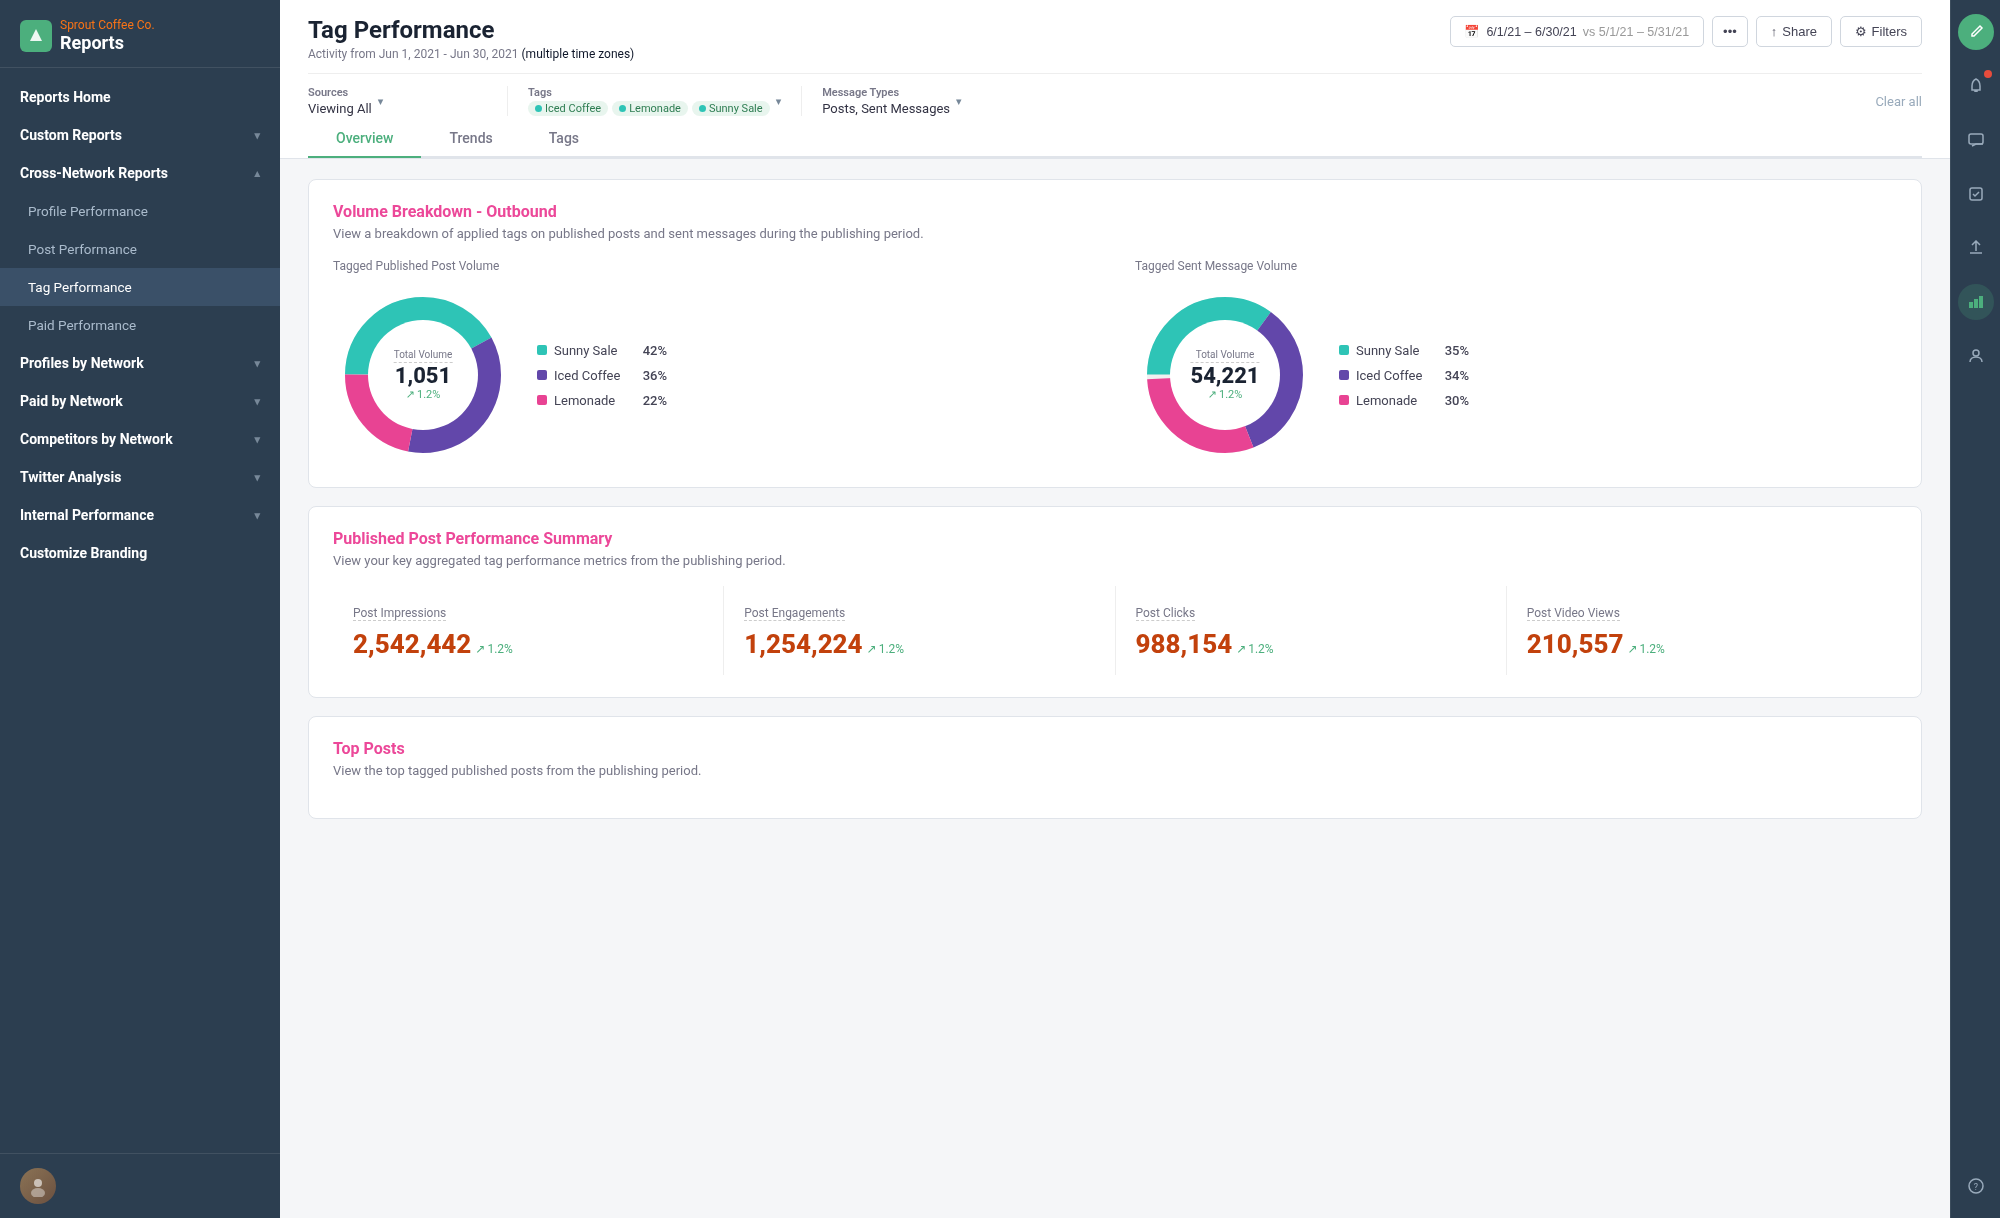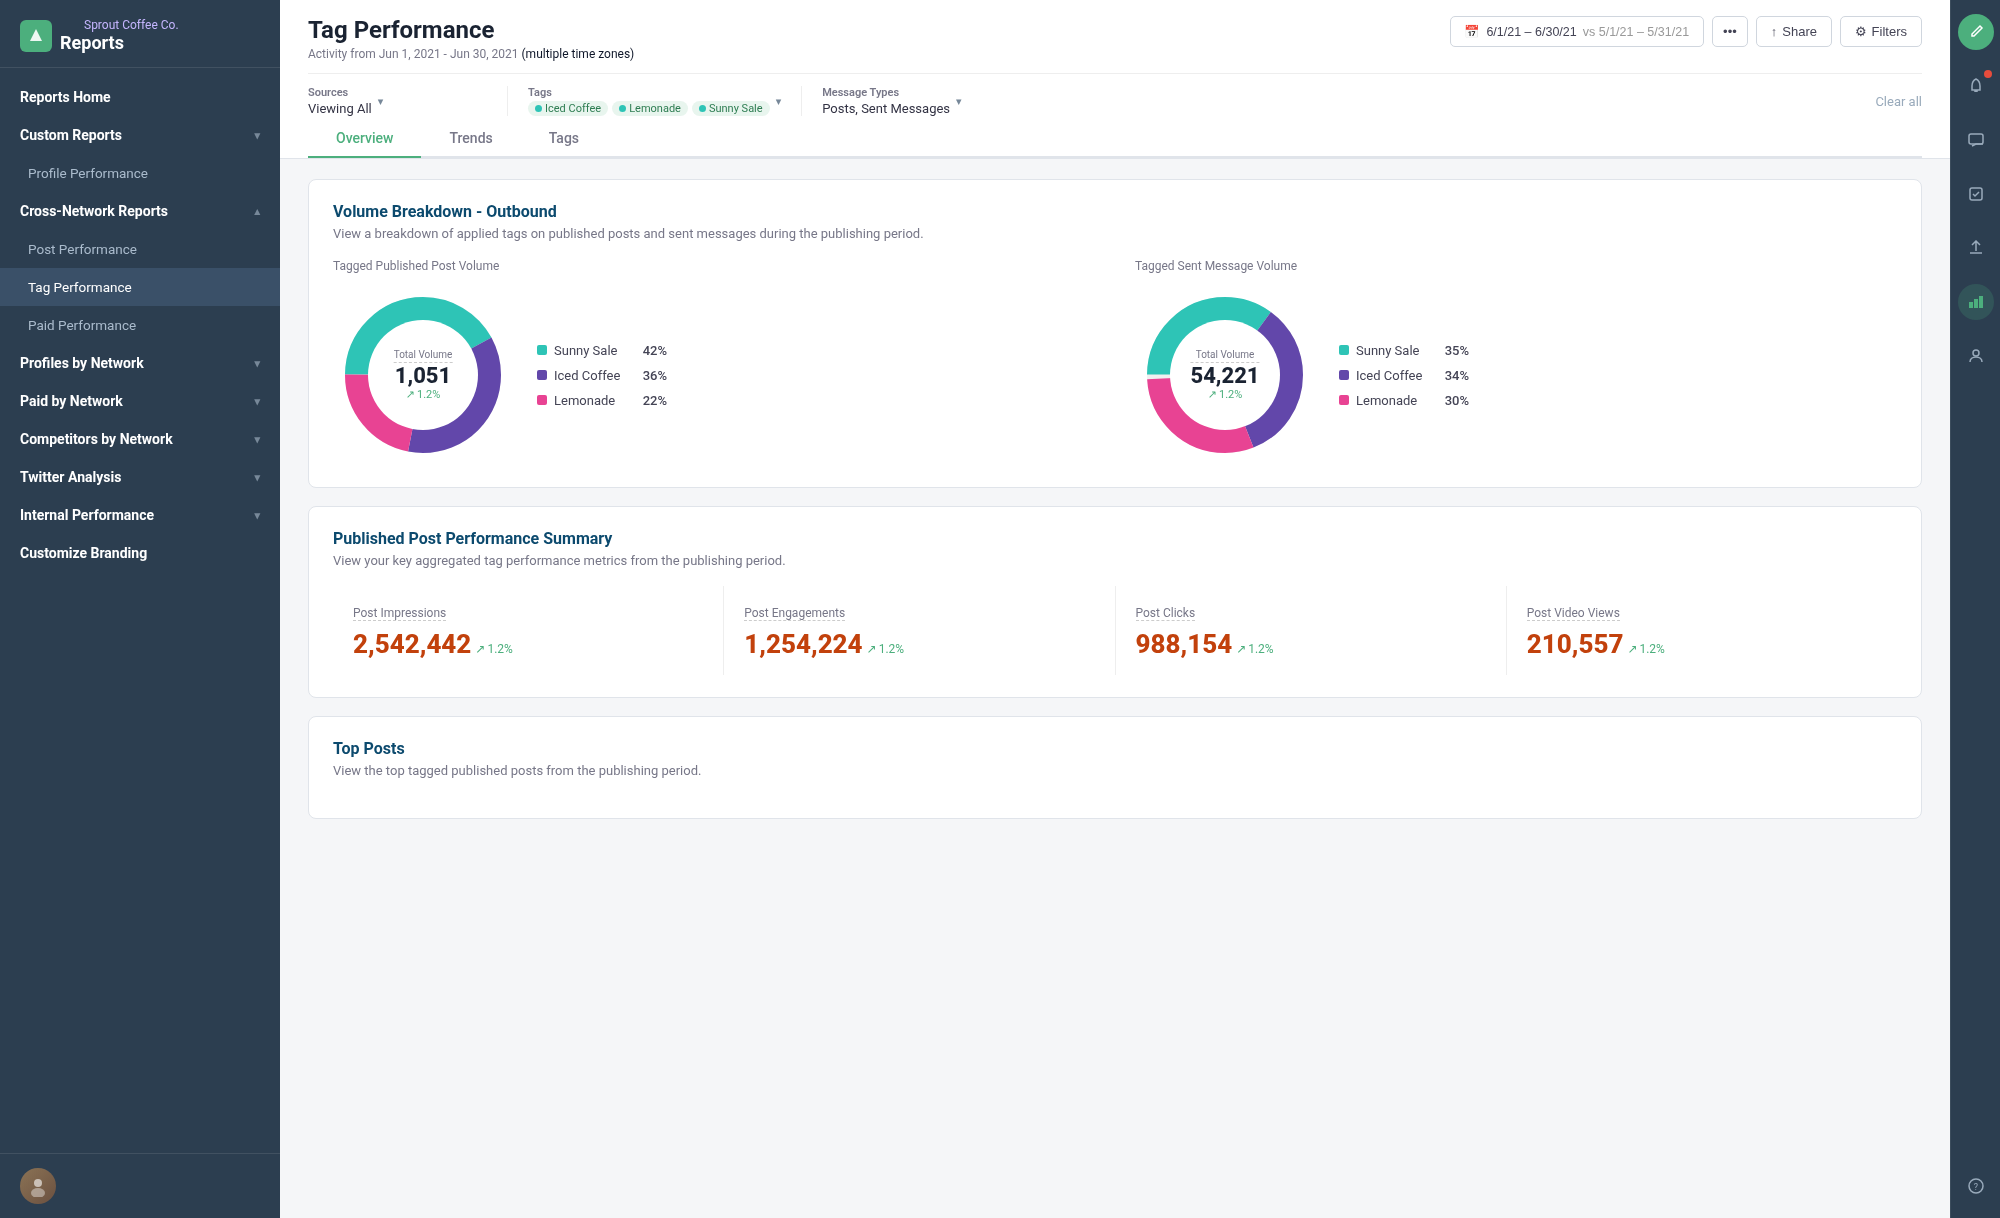--- a/index.html
+++ b/index.html
@@ -13,21 +13,21 @@
       color: #fff;
       display: flex;
       flex-direction: column;
       height: 100vh;
       overflow-y: auto;
     }
     .sidebar-brand {
       padding: 18px 20px 14px;
       border-bottom: 1px solid rgba(255,255,255,0.1);
     }
-    .sidebar-brand .company { font-size: 12px; color: #c4b5fd; margin-left: 24px; }
+    .sidebar-brand .company { font-size: 12px; color: #f97316; }
     .sidebar-brand .app-name { font-size: 18px; font-weight: 700; color: #fff; }
     .sidebar-logo { width: 32px; height: 32px; background: #4caf7d; border-radius: 6px; display: inline-flex; align-items: center; justify-content: center; margin-right: 8px; }
     .brand-row { display: flex; align-items: center; }
 
     .sidebar-nav { flex: 1; padding: 10px 0; }
     .nav-item {
       display: flex; align-items: center; justify-content: space-between;
       padding: 11px 20px; cursor: pointer; font-size: 14px; color: #cdd;
       transition: background 0.15s;
     }
@@ -89,21 +89,21 @@
       padding: 10px 28px; font-size: 14px; cursor: pointer; color: #778;
       border-bottom: 2px solid transparent; margin-bottom: -2px; font-weight: 500;
     }
     .tab.active { color: #4caf7d; border-bottom-color: #4caf7d; }
 
     
     .content { flex: 1; overflow-y: auto; padding: 20px 28px; background: #f5f6f8; }
 
     
     .card { background: #fff; border: 1px solid #e0e4ea; border-radius: 8px; padding: 22px 24px; margin-bottom: 18px; }
-    .card-title { font-size: 16px; font-weight: 700; color: #0c4a6e; margin-bottom: 5px; }
+    .card-title { font-size: 16px; font-weight: 700; color: #ec4899; margin-bottom: 5px; }
     .card-desc { font-size: 13px; color: #778; margin-bottom: 18px; }
 
     
     .charts-row { display: flex; gap: 40px; }
     .chart-section { flex: 1; display: flex; flex-direction: column; }
     .chart-label { font-size: 12px; color: #778; margin-bottom: 12px; }
     .chart-inner { display: flex; align-items: center; gap: 24px; }
     .donut-wrap { position: relative; width: 180px; height: 180px; flex-shrink: 0; }
     .donut-center {
       position: absolute; top: 50%; left: 50%; transform: translate(-50%, -50%);
@@ -149,27 +149,27 @@
   </div>
 
   <div class="sidebar-nav">
     <div class="nav-item top-level">
       <span>Reports Home</span>
     </div>
     <div class="nav-item top-level">
       <span>Custom Reports</span>
       <span class="nav-chevron">▾</span>
     </div>
+    <div class="nav-item top-level">
+      <span>Cross-Network Reports</span>
+      <span class="nav-chevron">▴</span>
+    </div>
+
     <div class="nav-item sub">
       <span>Profile Performance</span>
-    </div>
-
-    <div class="nav-item top-level">
-      <span>Cross-Network Reports</span>
-      <span class="nav-chevron">▴</span>
     </div>
     <div class="nav-item sub">
       <span>Post Performance</span>
     </div>
     <div class="nav-item sub active">
       <span>Tag Performance</span>
     </div>
     <div class="nav-item sub">
       <span>Paid Performance</span>
     </div>

